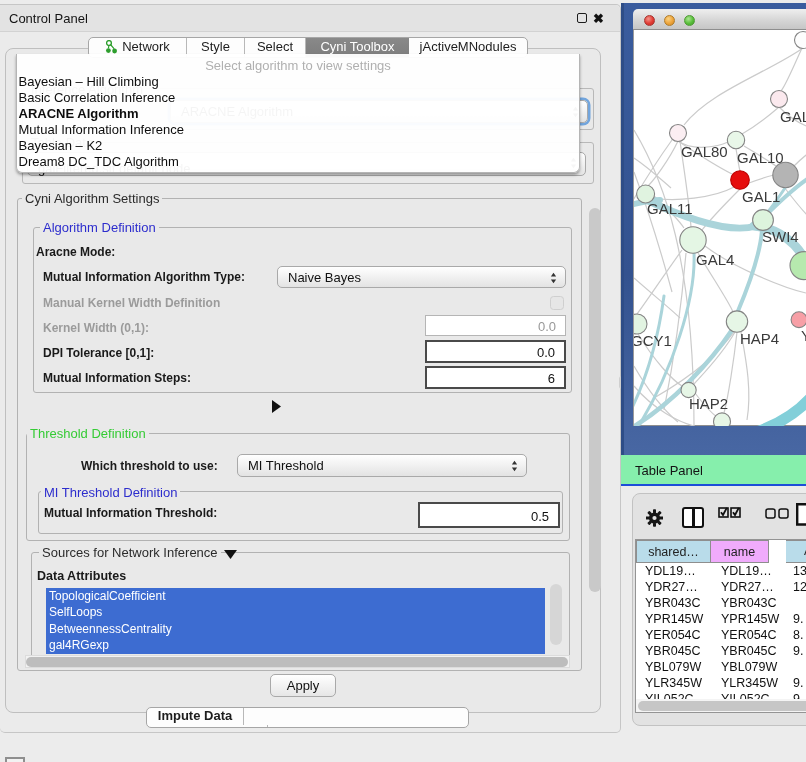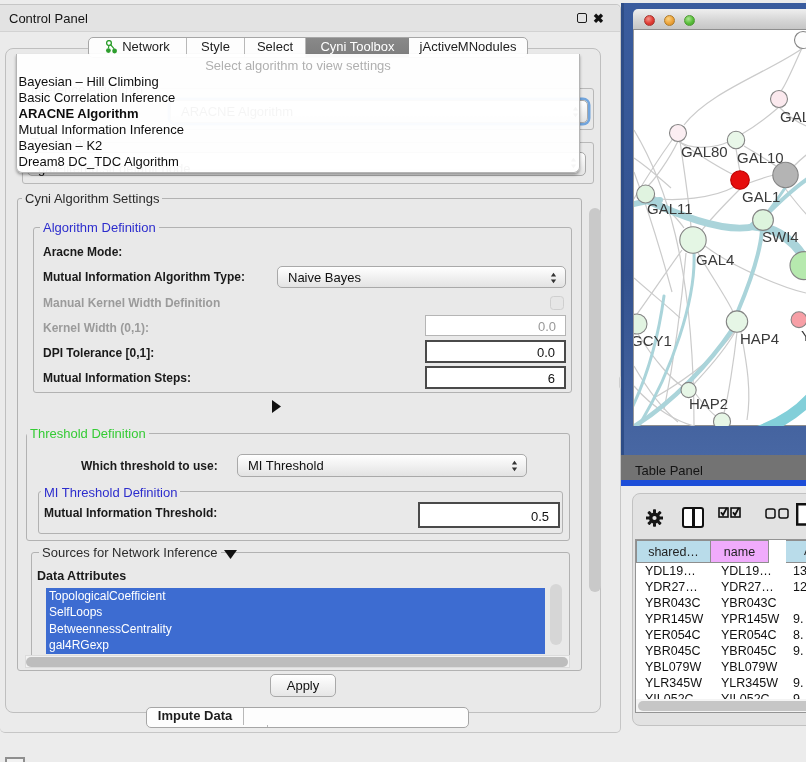--- a/index.html
+++ b/index.html
@@ -49,21 +49,21 @@
 
 .sbv { position:absolute; background:#c9c9c9; border-radius:6px; }
 
 #desk { left:621px; top:3px; width:185px; height:452px; background:#3a5b9b; }
 #mwin { left:633px; top:9px; width:173px; height:417px; }
 #mtitle { left:0; top:0; width:100%; height:21px; border-radius:5px 0 0 0;
   background:linear-gradient(#efefef,#d6d6d6 55%,#c6c6c6); border-bottom:1px solid #8e8e8e; }
 .tl { position:absolute; top:5.5px; width:11px; height:11px; border-radius:50%; }
 #canvas { left:0; top:21px; width:173px; height:396px; background:#fff; border-left:1px solid #9a9a9a; border-bottom:1px solid #8e8e8e; }
 #tpanel { left:621px; top:455px; width:185px; height:307px; background:#ececec; }
-#tptitle { left:0; top:0; width:185px; height:31px; background:#737373; border-bottom:6px solid #1d4ed8; }
+#tptitle { left:0; top:0; width:185px; height:31px; background:#86efac; border-bottom:2px solid #1d4ed8; }
 #tptitle .t { position:absolute; left:14px; top:8px; font-size:13px; color:#141414; }
 #tpbox { left:11px; top:38px; width:180px; height:233px; background:#e2e2e2;
   border:1px solid #c2c2c2; border-radius:8px 0 0 8px; }
 </style>
 </head>
 <body>
 <div id="stage">
 
   <div class="abs" id="cwin">
     <div class="abs" id="ctitle">
@@ -102,21 +102,21 @@
       <div class="s sel" style="width:103px;">Cyni Toolbox</div>
       <div class="s" style="width:118px;">jActiveMNodules</div>
     </div>
 
     <div class="fs" style="left:17px; top:193px; width:565px; height:473px;"></div>
     <div class="leg" style="left:22px; top:186px;">Cyni Algorithm Settings</div>
 
     <div class="fs" style="left:33px; top:222px; width:539px; height:166px;"></div>
     <div class="leg" style="left:40px; top:215px; color:#2d2dcd;">Algorithm Definition</div>
 
-    <div class="lab" style="left:43px; top:240px;">Aracne Mode:</div>
+    <div class="lab" style="left:36px; top:240px;">Aracne Mode:</div>
     <div class="lab" style="left:43px; top:265px;">Mutual Information Algorithm Type:</div>
     <div class="combo" style="left:277px; top:260.5px; width:289px; height:22px;">
       <span class="v">Naive Bayes</span>
       <svg class="ar" viewBox="0 0 9 16">
           <path d="M4.5 1 L8 6 H1 Z M4.5 15 L1 10 H8 Z" fill="#333"></path>
         </svg>
     </div>
     <div class="lab dis" style="left:43px; top:291px;">Manual Kernel Width Definition</div>
     <div class="abs" style="left:550px; top:291px; width:14px; height:14px; background:#e6e6e6; border:1px solid #cfcfcf; border-radius:3.5px;"></div>
     <div class="lab dis" style="left:43px; top:316px;text-align:center;">Kernel Width (0,1):</div>

